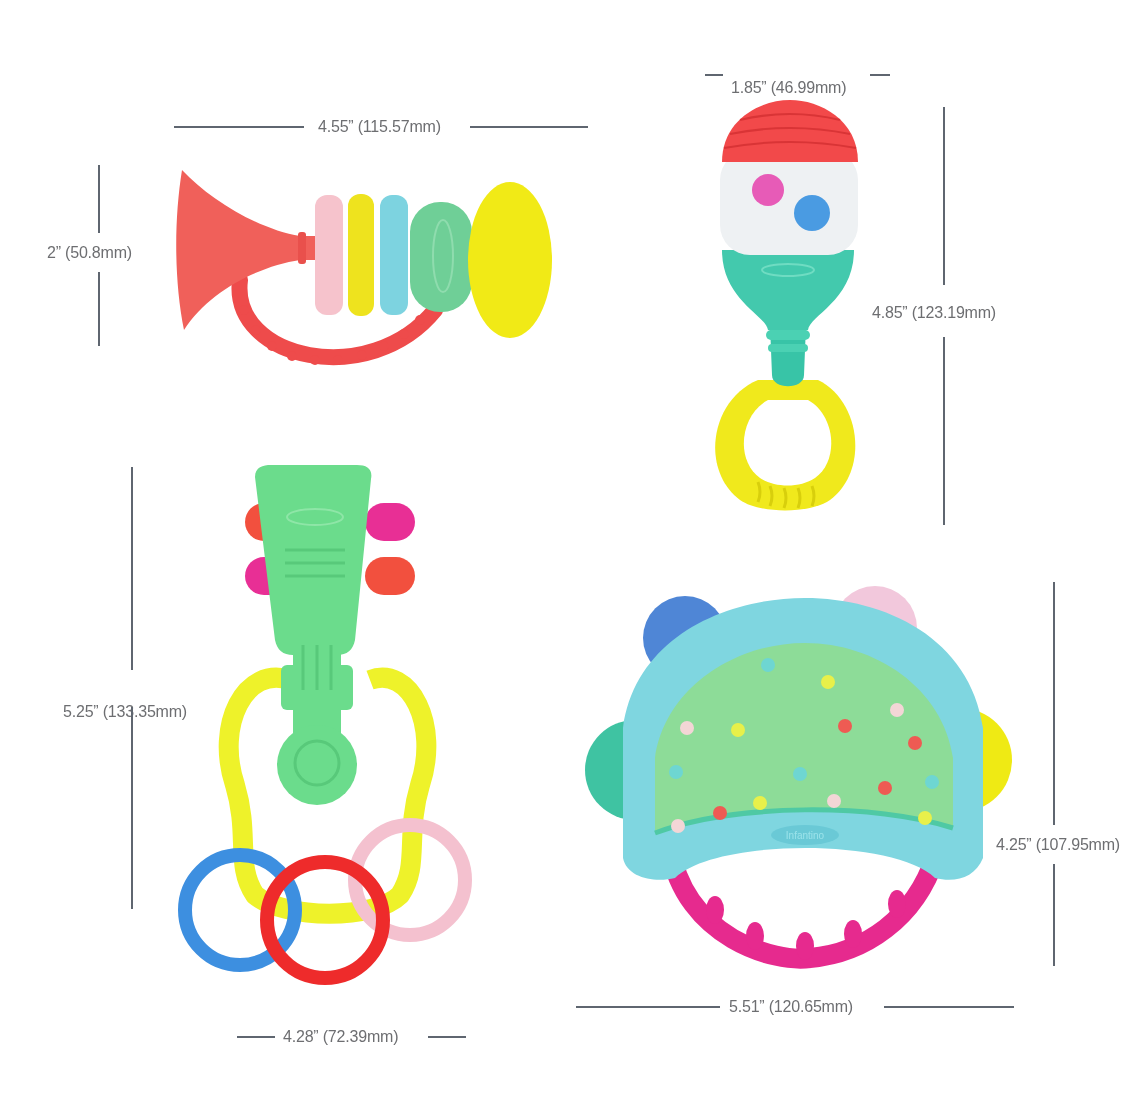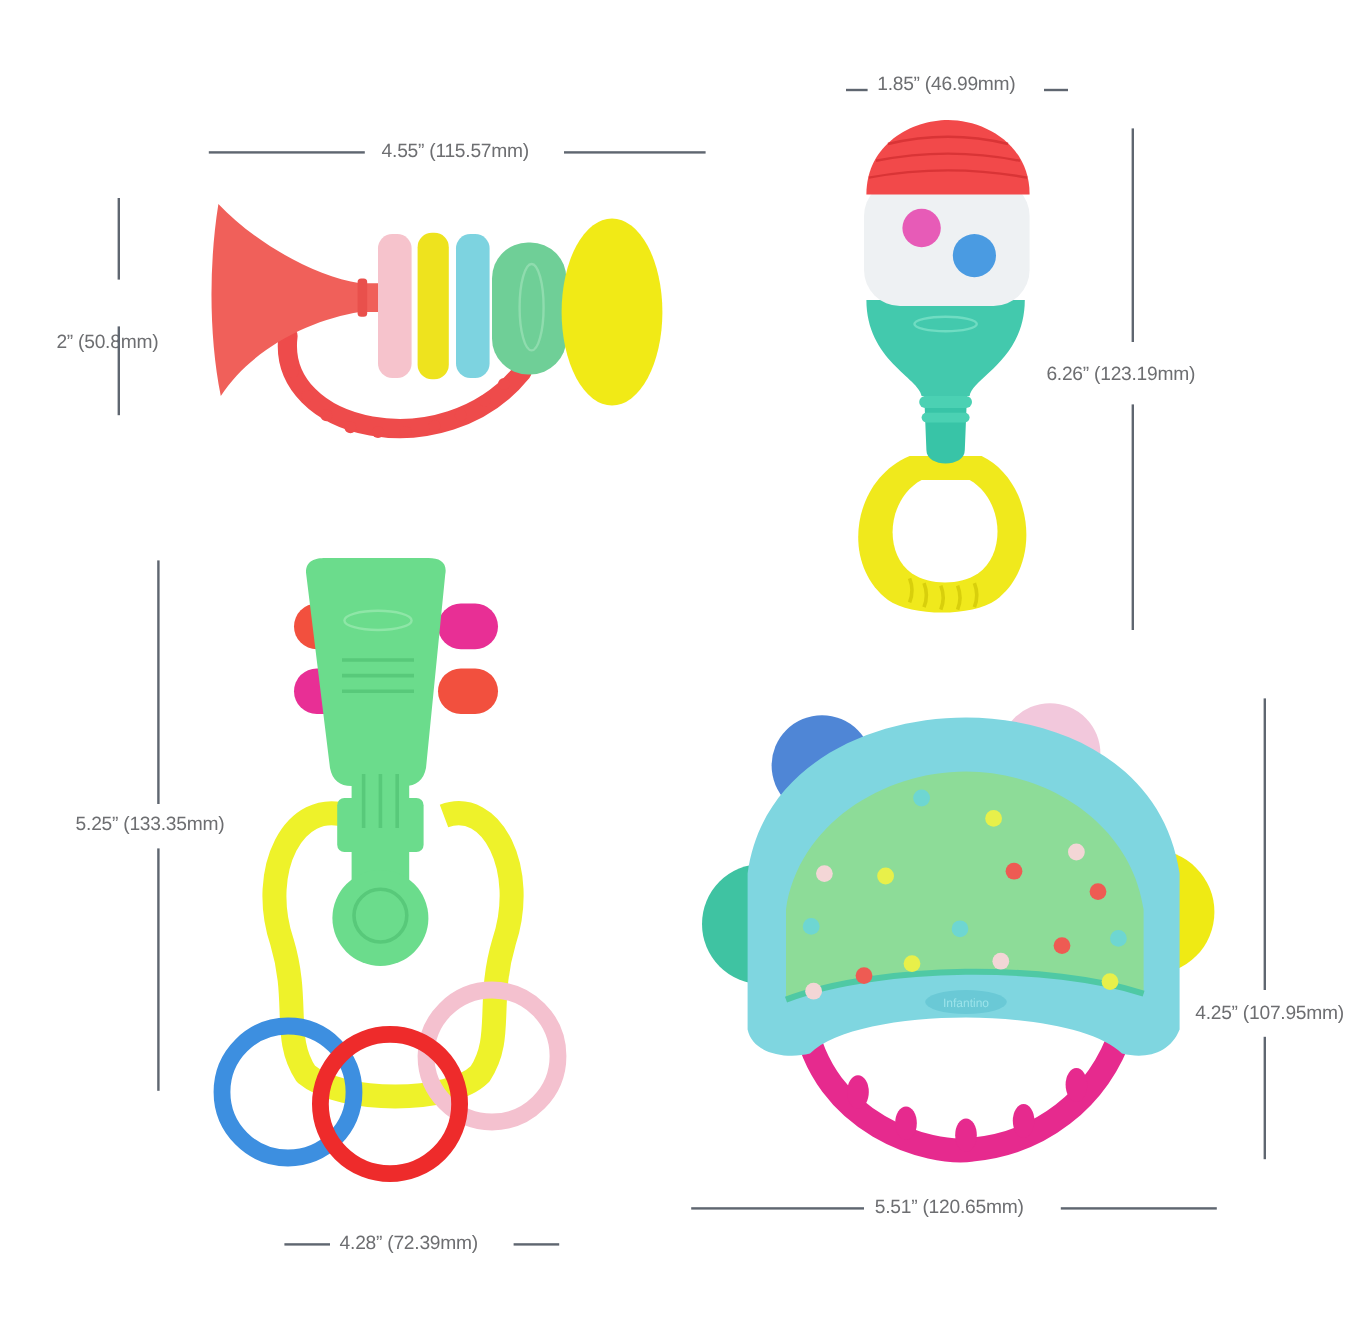--- a/index.html
+++ b/index.html
@@ -14,21 +14,21 @@
 </head>
 <body>
 
 <div>
   <div class="hline" style="left:174px; top:126px; width:130px;"></div>
   <div class="dim-text" style="left:318px; top:117px;text-align:right;">4.55” (115.57mm)</div>
   <div class="hline" style="left:470px; top:126px; width:118px;"></div>
 </div>
 <div>
   <div class="vline" style="left:98px; top:165px; height:68px;"></div>
-  <div class="dim-text" style="left:47px; top:243px;margin-top:33px;">2” (50.8mm)</div>
+  <div class="dim-text" style="left:47px; top:243px;">2” (50.8mm)</div>
   <div class="vline" style="left:98px; top:272px; height:74px;"></div>
 </div>
 
 <svg class="toy" style="left:170px; top:160px;" width="380" height="220" viewBox="0 0 380 220">
 
   <path d="M70 120 C 60 200, 200 230, 265 150" fill="none" stroke="#ee4b4b" stroke-width="16" stroke-linecap="round"></path>
   <g fill="#ee4b4b">
     <circle cx="74" cy="150" r="5"></circle>
       <circle cx="86" cy="170" r="5"></circle>
       <circle cx="102" cy="186" r="5"></circle>
@@ -51,26 +51,26 @@
   <rect x="210" y="35" width="28" height="120" rx="12" fill="#7dd3e0"></rect>
 
   <rect x="240" y="42" width="62" height="110" rx="30" fill="#6fcf97"></rect>
   <ellipse cx="273" cy="96" rx="10" ry="36" fill="none" stroke="#8fdcae" stroke-width="2"></ellipse>
 
   <ellipse cx="340" cy="100" rx="42" ry="78" fill="#f1ea16"></ellipse>
 </svg>
 
 <div>
   <div class="hline" style="left:705px; top:74px; width:18px;"></div>
-  <div class="dim-text" style="left:731px; top:61px;">1.85” (46.99mm)</div>
+  <div class="dim-text" style="left:731px; top:78px;">1.85” (46.99mm)</div>
   <div class="hline" style="left:870px; top:74px; width:20px;"></div>
 </div>
 <div>
   <div class="vline" style="left:943px; top:107px; height:178px;"></div>
-  <div class="dim-text" style="left:872px; top:303px;">6.26” (123.19mm)</div>
+  <div class="dim-text" style="left:872px; top:303px;">4.85” (123.19mm)</div>
   <div class="vline" style="left:943px; top:337px; height:188px;"></div>
 </div>
 
 <svg class="toy" style="left:700px; top:100px;" width="180" height="420" viewBox="0 0 180 420">
 
   <path d="M58 280 C 10 300, 0 370, 40 400 C 60 414, 110 414, 130 400 C 170 370, 160 300, 118 280 Z" fill="#f0e91c"></path>
   <path d="M68 300 C 40 315, 35 360, 60 378 C 75 388, 100 388, 115 378 C 140 360, 135 315, 108 300 Z" fill="#ffffff"></path>
   <g stroke="#d8cf0c" stroke-width="3" fill="none">
     <path d="M58 382 q4 10 0 20"></path>
       <path d="M70 386 q4 10 0 20"></path>
@@ -93,21 +93,21 @@
   <path d="M22 62 C 22 20, 60 0, 90 0 C 120 0, 158 20, 158 62 Z" fill="#f2494a"></path>
   <g stroke="#d93436" stroke-width="2" fill="none">
     <path d="M40 20 Q 90 8 140 20"></path>
       <path d="M30 34 Q 90 22 150 34"></path>
       <path d="M24 48 Q 90 36 156 48"></path>
   </g>
 </svg>
 
 <div>
   <div class="vline" style="left:131px; top:467px; height:203px;"></div>
-  <div class="dim-text" style="left:63px; top:678px;">5.25” (133.35mm)</div>
+  <div class="dim-text" style="left:63px; top:702px;">5.25” (133.35mm)</div>
   <div class="vline" style="left:131px; top:707px; height:202px;"></div>
 </div>
 <div>
   <div class="hline" style="left:237px; top:1036px; width:38px;"></div>
   <div class="dim-text" style="left:283px; top:1027px;">4.28” (72.39mm)</div>
   <div class="hline" style="left:428px; top:1036px; width:38px;"></div>
 </div>
 
 <svg class="toy" style="left:175px; top:465px;" width="310" height="540" viewBox="0 0 310 540">
 

